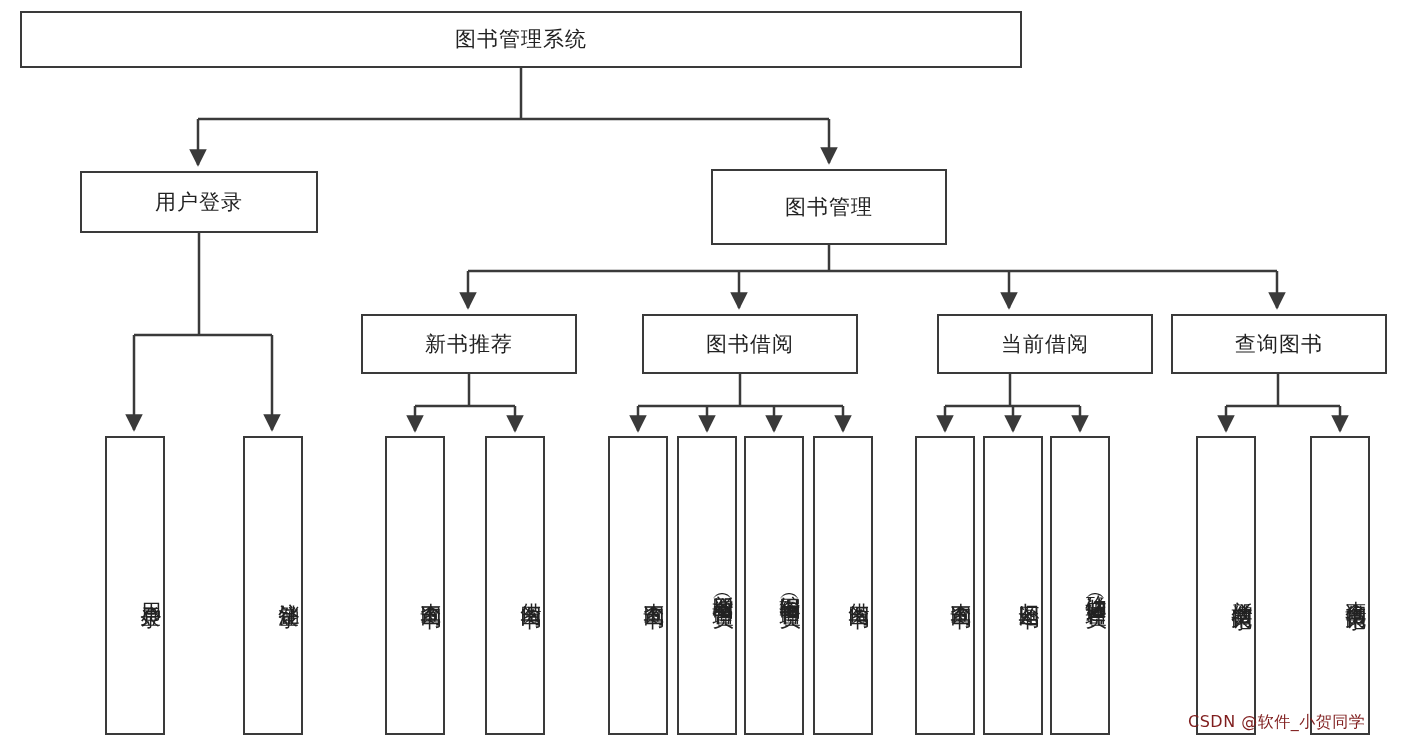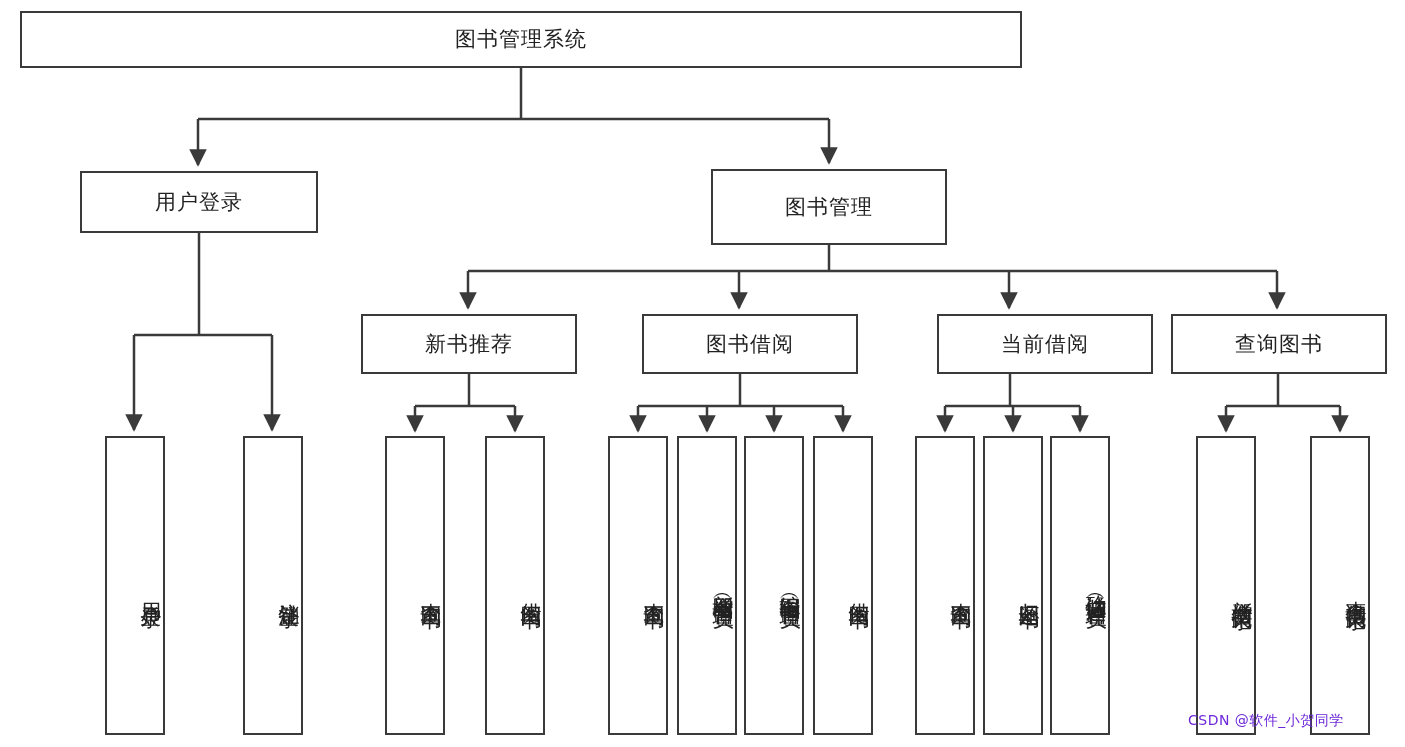--- a/index.html
+++ b/index.html
@@ -54,22 +54,22 @@
   .node.vert.tall {
     padding-top: 3px;
   }
   .node .lbl {
     display: block;
   }
   #watermark {
     position: absolute;
     left: 1188px;
     top: 712px;
-    font-size: 14px;
-    color: #6d28d9;
+    font-size: 16px;
+    color: #7f1d1d;
     letter-spacing: 0.5px;
     white-space: nowrap;
     font-family: "DejaVu Sans", "Liberation Sans", sans-serif;
   }
 </style>
 </head>
 <body>
 
 <div id="canvas">
 

